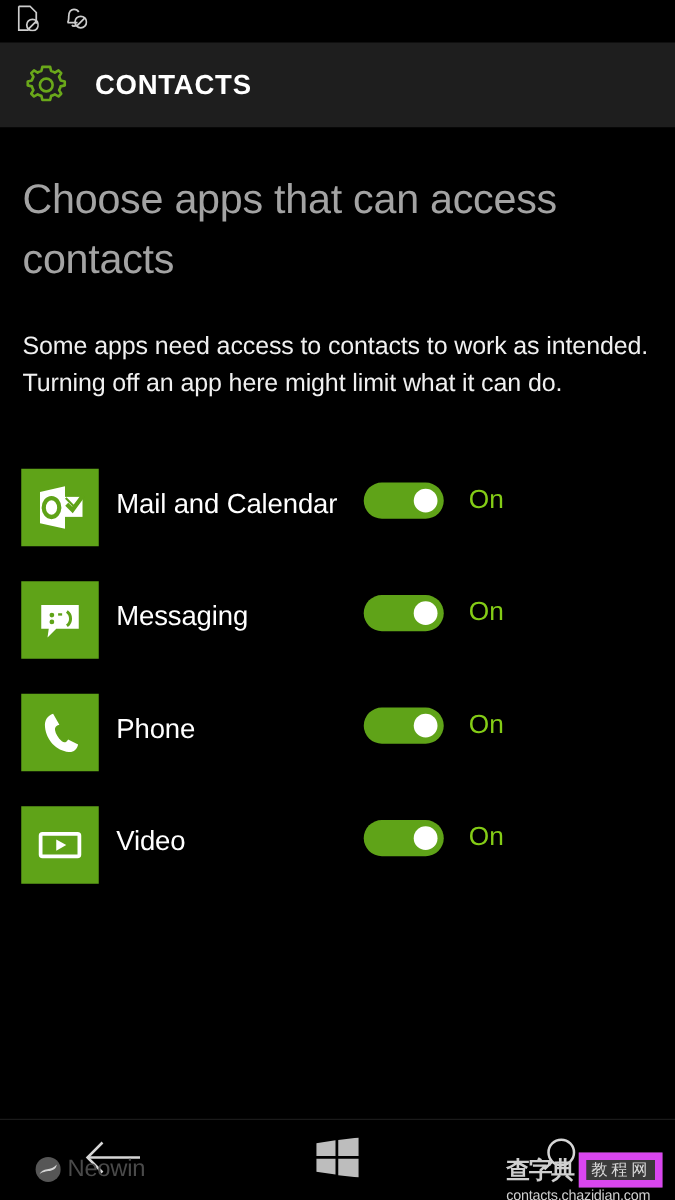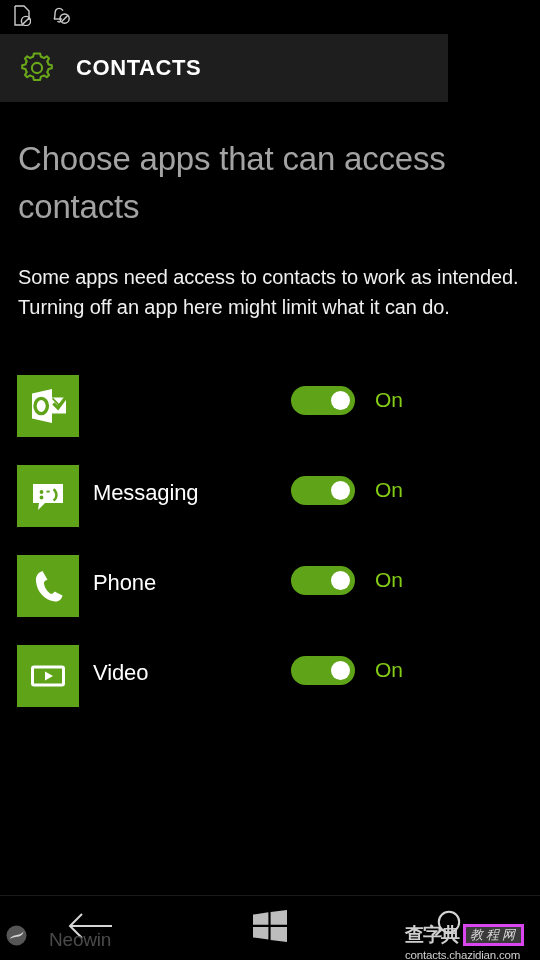--- a/index.html
+++ b/index.html
@@ -45,21 +45,21 @@
     font-size: 21px;
     letter-spacing: 0.2px;
     line-height: 1;
     font-family: "Liberation Sans", sans-serif;
   }
 
   
   .header {
     position: absolute;
     top: 34px; left: 0;
-    width: 448px;
+    width: 540px;
     height: 68px;
     background: #1e1e1e;
     display: flex;
     align-items: center;
   }
   .header-gear {
     margin-left: 17px;
     width: 40px; height: 40px;
     display: block;
   }
@@ -169,24 +169,24 @@
     align-items: center;
     justify-content: center;
   }
   .nav-back  { left: 0; }
   .nav-start { left: 180px; }
   .nav-search{ left: 360px; }
 
   
   .watermark-neowin {
     position: absolute;
-    left: 6px; top: 925px;
-    display: flex;
-    align-items: flex-end;
-    gap: 22px;
+    left: 28px; top: 925px;
+    display: flex;
+    align-items: flex-start;
+    gap: 5px;
     color: #4a4a4a;
     font-size: 19px;
     letter-spacing: -0.2px;
   }
   .watermark-cn {
     position: absolute;
     left: 405px; top: 922px;
     width: 128px;
   }
   .wm-cn-row {
@@ -197,25 +197,24 @@
   .wm-cn-main {
     color: #cfcfcf;
     font-size: 19px;
     font-weight: bold;
     letter-spacing: -1px;
   }
   .wm-cn-box {
     color: #d8d8d8;
     font-size: 13px;
     letter-spacing: 3px;
-    border: 3px solid #d946ef;
+    border: 6px solid #d946ef;
     background: #3a3a3a;
     padding: 1px 3px 1px 4px;
     line-height: 14px;
-    font-style: italic;
   }
   .wm-cn-url {
     color: #d0d0d0;
     font-size: 11.5px;
     letter-spacing: -0.2px;
     margin-top: 1px;
   }
 </style>
 </head>
 <body>
@@ -267,20 +266,21 @@
     <div class="app-row">
       <div class="app-tile">
         <svg width="44" height="44" viewBox="0 0 44 44">
           <path d="M6,9.5 L26,5 L26,39 L6,34.5 Z" fill="#ffffff"></path>
           <ellipse cx="15.2" cy="22" rx="6.2" ry="7.6" fill="none" stroke="#5fa318" stroke-width="3.4"></ellipse>
           <rect x="26" y="13.5" width="14" height="16" fill="#ffffff"></rect>
           <path d="M26.6,14.4 L33,21 L39.4,14.4" fill="none" stroke="#5fa318" stroke-width="1.7"></path>
           <path d="M28.6,20.6 L32,24 L39.6,13.6" fill="none" stroke="#5fa318" stroke-width="3.4" stroke-linecap="square"></path>
         </svg>
       </div>
+      <div class="app-label">Mail and Calendar</div>
       <div class="toggle">
         <div class="toggle-knob"></div>
       </div>
       <div class="toggle-state">On</div>
     </div>
 
     <div class="app-row">
       <div class="app-tile">
         <svg width="40" height="40" viewBox="0 0 40 40">
           <path d="M5,8 H35 V27 H17 L10,34 L11,27 H5 Z" fill="#ffffff"></path>

